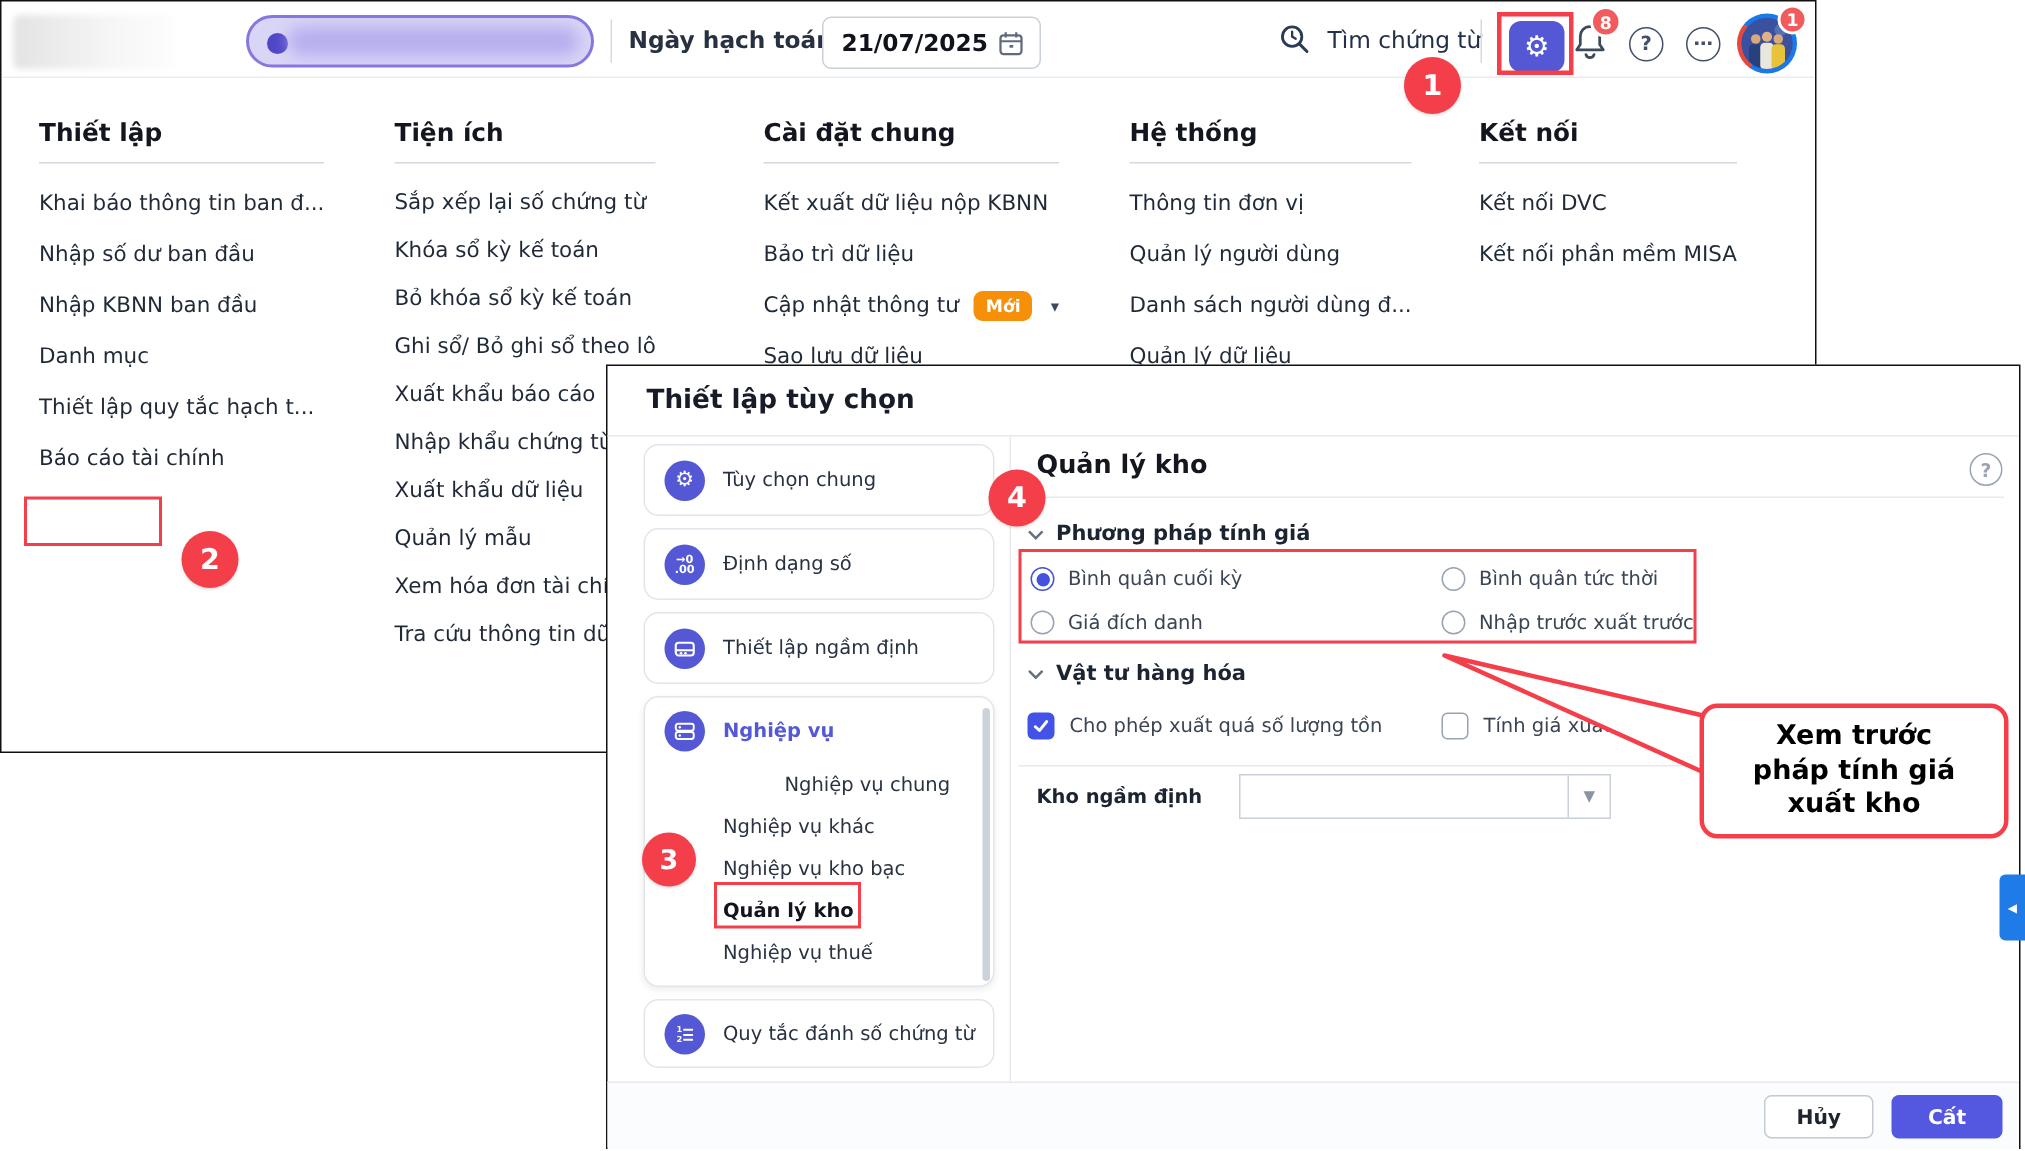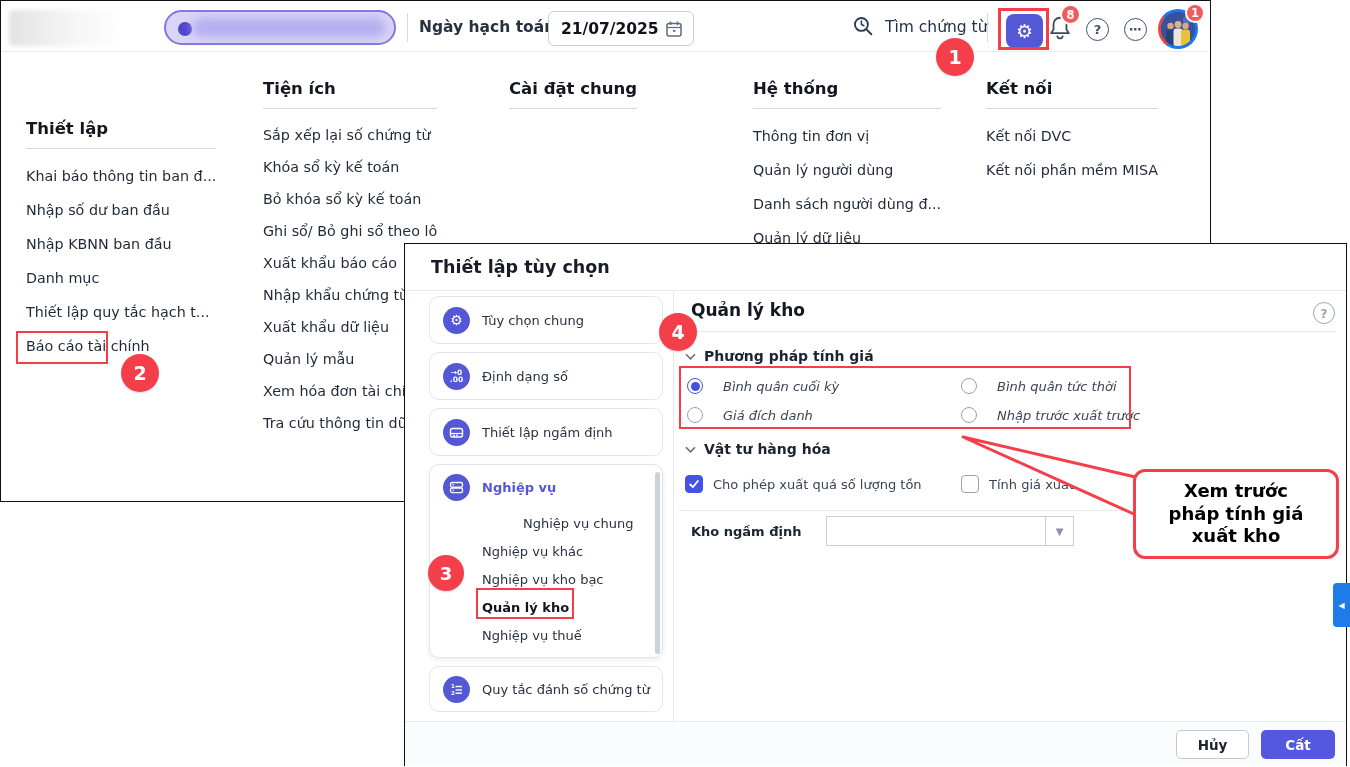--- a/index.html
+++ b/index.html
@@ -93,21 +93,21 @@
   .m-help { left:908px; top:58px; width:22px; height:22px; border-radius:50%; border:1.6px solid #9aa4b2;
             color:#9aa4b2; font-size:12.5px; font-weight:bold; display:flex; align-items:center; justify-content:center; }
   .m-head-div { left:280px; right:10px; top:87px; }
 
   .sec-header { display:flex; align-items:center; gap:8px; }
   .sec-label { font-size:14px; font-weight:bold; color:#1b2430; }
   .sec1 { left:280px; top:104px; } .sec2 { left:280px; top:197px; }
   .box-radios { left:274px; top:122px; width:452px; height:63px; }
 
   .radio-grid { left:282px; top:130px; display:grid; grid-template-columns:274px auto; row-gap:5px; }
-  .radio-item { display:flex; align-items:center; gap:20px; height:24px; cursor:pointer;font-style:italic; }
+  .radio-item { display:flex; align-items:center; gap:9px; height:24px; cursor:pointer; }
   .radio-dot { width:16px; height:16px; min-width:16px; border-radius:50%; border:1.5px solid #98a2b3; background:#fff; position:relative; }
   .radio-dot.on { border-color:#4353e0; }
   .radio-dot.on::after { content:""; position:absolute; inset:2.5px; border-radius:50%; background:#4353e0; }
   .opt-label { font-size:13px; color:#3a4454; white-space:nowrap; }
 
   .check-grid { left:280px; top:228px; display:grid; grid-template-columns:276px auto; }
   .check-item { display:flex; align-items:center; gap:10px; height:24px; cursor:pointer; }
   .checkbox { width:18px; height:18px; min-width:18px; border-radius:4px; border:1.5px solid #98a2b3; background:#fff;
               display:flex; align-items:center; justify-content:center; }
   .checkbox.on { background:#4353e8; border-color:#4353e8; }
@@ -201,21 +201,21 @@
           <rect x="5" y="17.5" width="9" height="17" rx="3" fill="#27407e"></rect>
           <rect x="12.5" y="16.5" width="9" height="18" rx="3" fill="#e9e6dd"></rect>
           <rect x="20" y="17.5" width="9" height="17" rx="3" fill="#e8c23a"></rect>
         </svg>
       </div>
     </div>
     <div class="abs badge avatar-badge">1</div>
 
     <div class="abs topbar-border"></div>
 
-    <div class="abs menu-col" style="left:25px;margin-top:40px;">
+    <div class="abs menu-col" style="left:25px;">
         <div class="col-title">Thiết lập</div>
         <div class="col-divider"></div>
         <div class="col-items">
           <div class="menu-item">
             <span>Khai báo thông tin ban đ...</span>
           </div>
           <div class="menu-item">
             <span>Nhập số dư ban đầu</span>
           </div>
           <div class="menu-item">
@@ -264,20 +264,36 @@
             <span>Xem hóa đơn tài chính</span>
           </div>
           <div class="menu-item">
             <span>Tra cứu thông tin dữ liệu</span>
           </div>
         </div>
       </div>
     <div class="abs menu-col" style="left:508px;">
         <div class="col-title">Cài đặt chung</div>
         <div class="col-divider"></div>
+        <div class="col-items">
+          <div class="menu-item">
+            <span>Kết xuất dữ liệu nộp KBNN</span>
+          </div>
+          <div class="menu-item">
+            <span>Bảo trì dữ liệu</span>
+          </div>
+          <div class="menu-item">
+            <span>Cập nhật thông tư</span>
+            <span class="badge-moi">Mới</span>
+            <span class="caret">▾</span>
+          </div>
+          <div class="menu-item">
+            <span>Sao lưu dữ liệu</span>
+          </div>
+        </div>
       </div>
     <div class="abs menu-col" style="left:752px;">
         <div class="col-title">Hệ thống</div>
         <div class="col-divider"></div>
         <div class="col-items">
           <div class="menu-item">
             <span>Thông tin đơn vị</span>
           </div>
           <div class="menu-item">
             <span>Quản lý người dùng</span>

